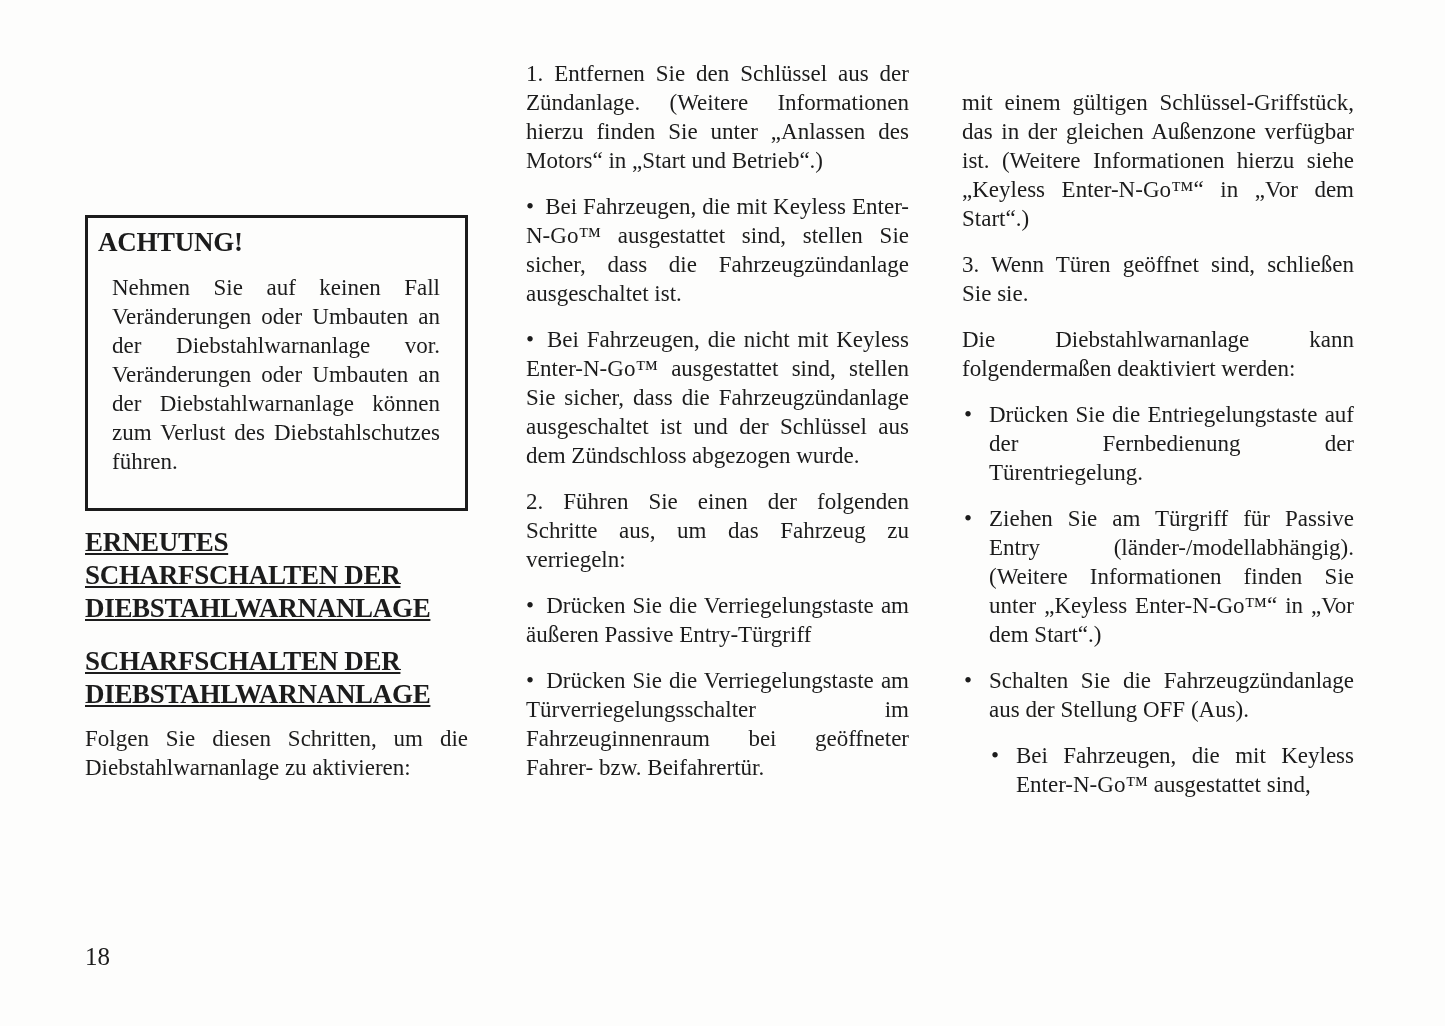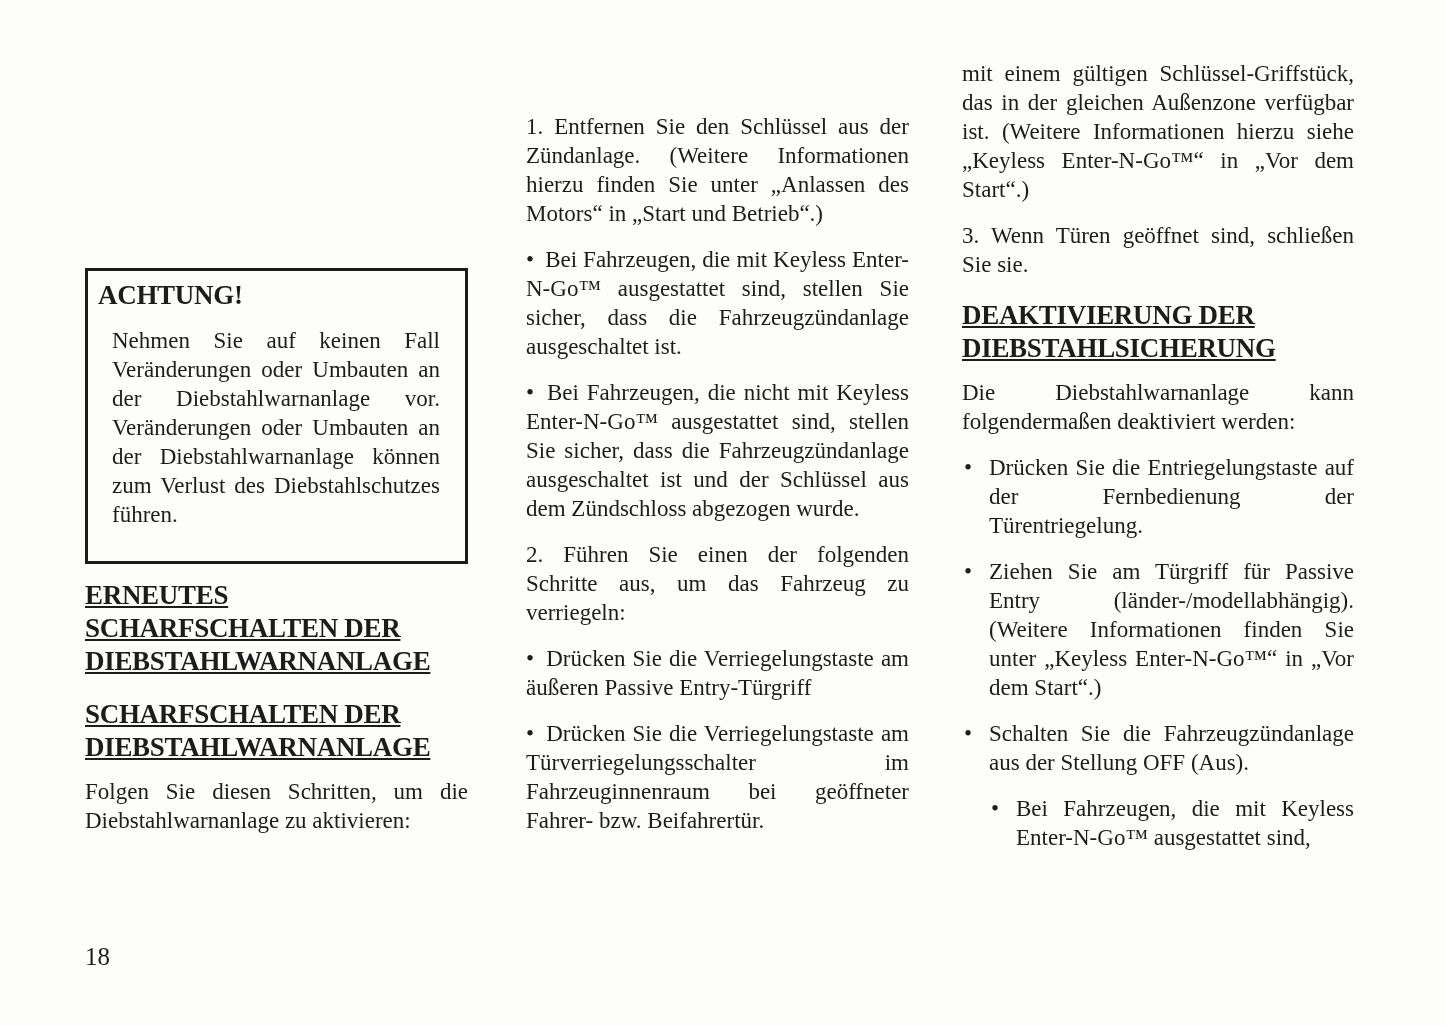--- a/index.html
+++ b/index.html
@@ -103,22 +103,20 @@
       <span class="b">•</span> <span>Drücken Sie die Verriegelungstaste am äußeren Passive Entry-Türgriff</span>
     </div>
     <div class="bullet flush">
       <span class="b">•</span> <span>Drücken Sie die Verriegelungstaste am Türverriegelungsschalter im Fahrzeuginnenraum bei geöffneter Fahrer- bzw. Beifahrertür.</span>
     </div>
   </div>
 
   <div class="col col-right">
     <div class="para">mit einem gültigen Schlüssel-Griffstück, das in der gleichen Außenzone verfügbar ist. (Weitere Informationen hierzu siehe „Keyless Enter-N-Go™“ in „Vor dem Start“.)</div>
     <div class="para">3. Wenn Türen geöffnet sind, schließen Sie sie.</div>
-    <div class="heading mt">DEAKTIVIERUNG DER
-DIEBSTAHLSICHERUNG</div>
     <div class="para">Die Diebstahlwarnanlage kann folgendermaßen deaktiviert werden:</div>
     <div class="bullet hang">
       <span class="b">•</span><span>Drücken Sie die Entriegelungstaste auf der Fernbedienung der Türentriegelung.</span>
     </div>
     <div class="bullet hang">
       <span class="b">•</span><span>Ziehen Sie am Türgriff für Passive Entry (länder-/modellabhängig). (Weitere Informationen finden Sie unter „Keyless Enter-N-Go™“ in „Vor dem Start“.)</span>
     </div>
     <div class="bullet hang">
       <span class="b">•</span><span>Schalten Sie die Fahrzeugzündanlage aus der Stellung OFF (Aus).</span>
     </div>

